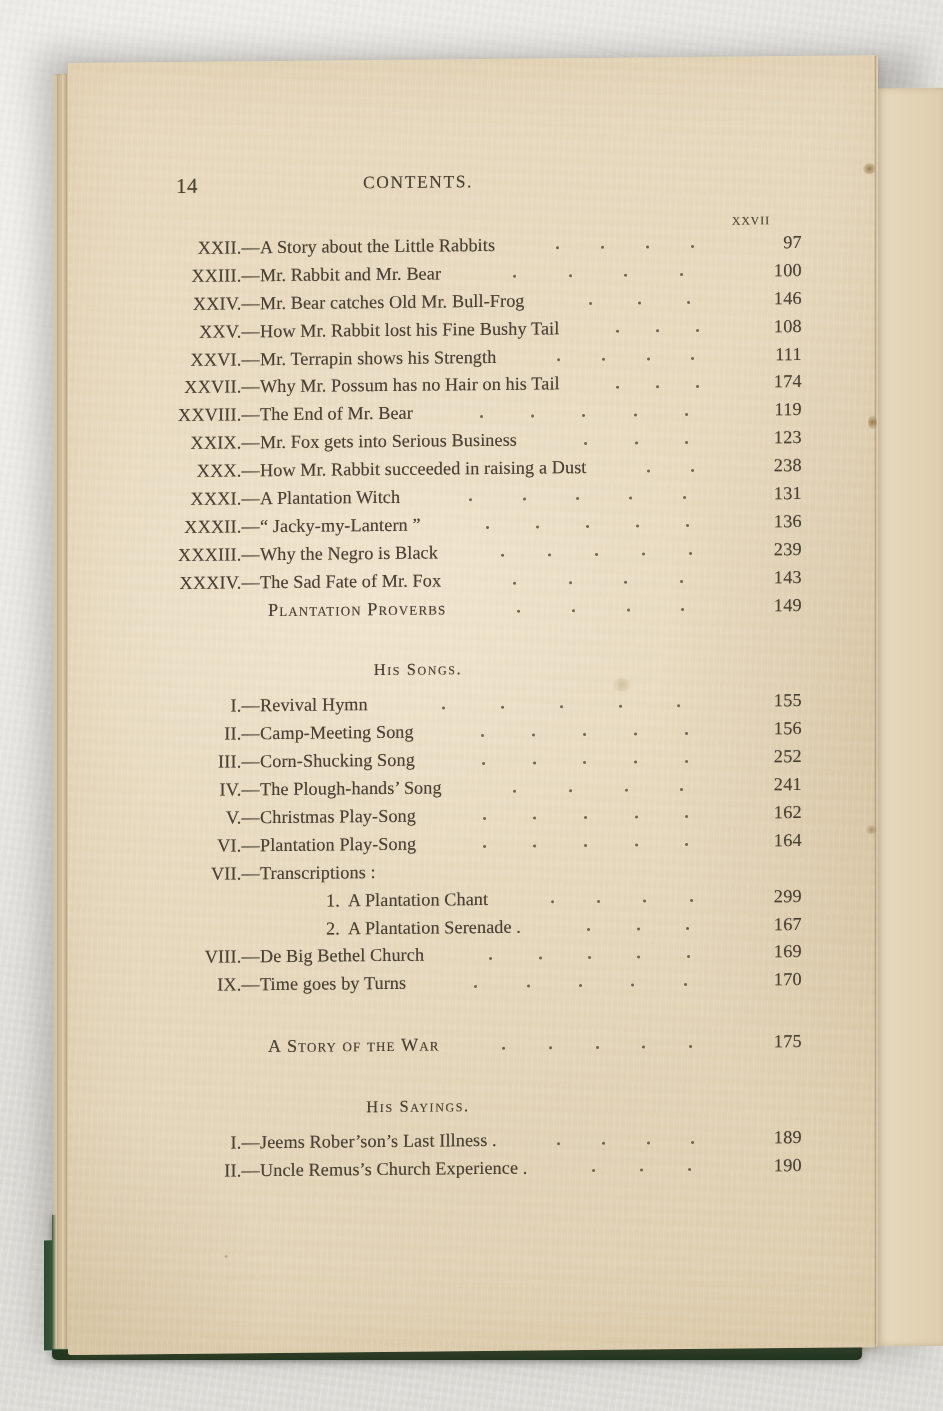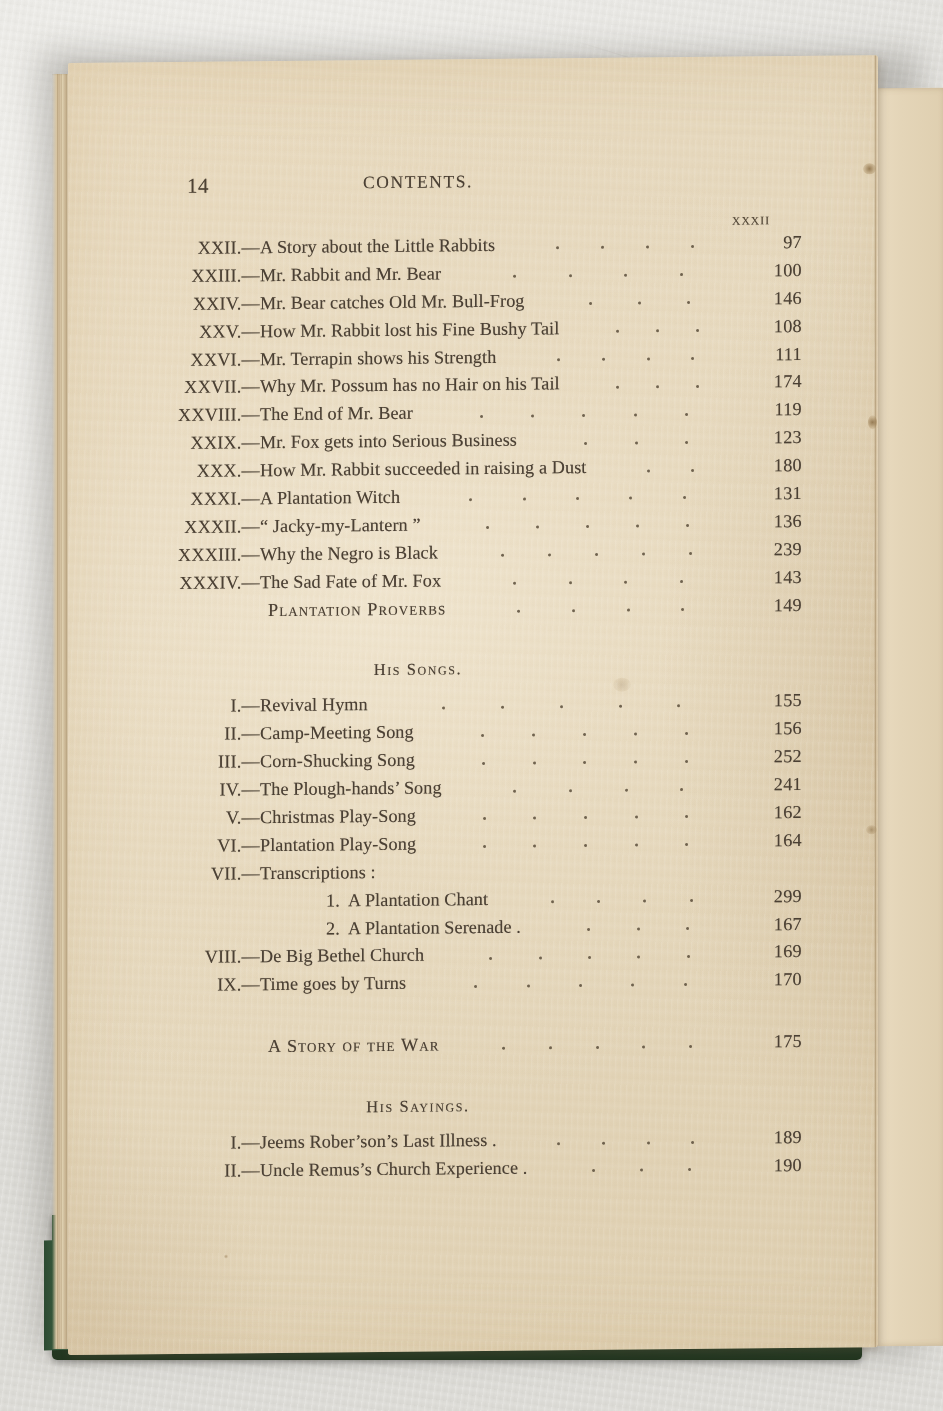--- a/index.html
+++ b/index.html
@@ -158,21 +158,20 @@
     color: #4a3f31;
   }
 
   .folio {
     position: absolute;
     left: 108px;
     top: 112px;
     font-size: 21px;
     letter-spacing: .5px;
     color: #4d4234;
-    margin-left: 11px;
   }
   .running-head {
     position: absolute;
     left: 0; top: 112px;
     width: 700px;
     text-align: center;
     font-size: 17.5px;
     letter-spacing: 1.6px;
     color: #4b4034;
   }
@@ -299,21 +298,21 @@
     <div class="fox" style="left:798px; top:770px; width:11px; height:9px;  opacity:.7;"></div>
     <div class="fox" style="left:156px; top:1193px; width:4px; height:4px; opacity:.6;"></div>
     <div class="fox" style="left:545px; top:620px;  width:18px; height:14px; opacity:.30;"></div>
 
     <div class="typeblock">
 
       <div class="folio">14</div>
 
       <div class="running-head">CONTENTS.</div>
 
-      <div class="page-col-head smallcaps">XXXII</div>
+      <div class="page-col-head smallcaps">XXVII</div>
 
       <div class="list" id="contents-list">
           <div class="row">
             <div class="num">XXII.—</div>
             <div class="title">A Story about the Little Rabbits</div>
             <div class="pg">97</div>
             <div class="leaders" style="left: 443.078px; width: 224.922px; position: absolute;">
               <span style="position: absolute; left: 44.9844px;"></span>
               <span style="position: absolute; left: 89.9688px;"></span>
               <span style="position: absolute; left: 134.953px;"></span>
@@ -390,21 +389,21 @@
             <div class="pg">123</div>
             <div class="leaders" style="left: 465.047px; width: 202.953px; position: absolute;">
               <span style="position: absolute; left: 50.7383px;"></span>
               <span style="position: absolute; left: 101.477px;"></span>
               <span style="position: absolute; left: 152.215px;"></span>
             </div>
           </div>
           <div class="row">
             <div class="num">XXX.—</div>
             <div class="title">How Mr. Rabbit succeeded in raising a Dust</div>
-            <div class="pg">180</div>
+            <div class="pg">238</div>
             <div class="leaders" style="left: 534.469px; width: 133.531px; position: absolute;">
               <span style="position: absolute; left: 44.5104px;"></span>
               <span style="position: absolute; left: 89.0208px;"></span>
             </div>
           </div>
           <div class="row">
             <div class="num">XXXI.—</div>
             <div class="title">A Plantation Witch</div>
             <div class="pg">131</div>
             <div class="leaders" style="left: 348.172px; width: 319.828px; position: absolute;">

